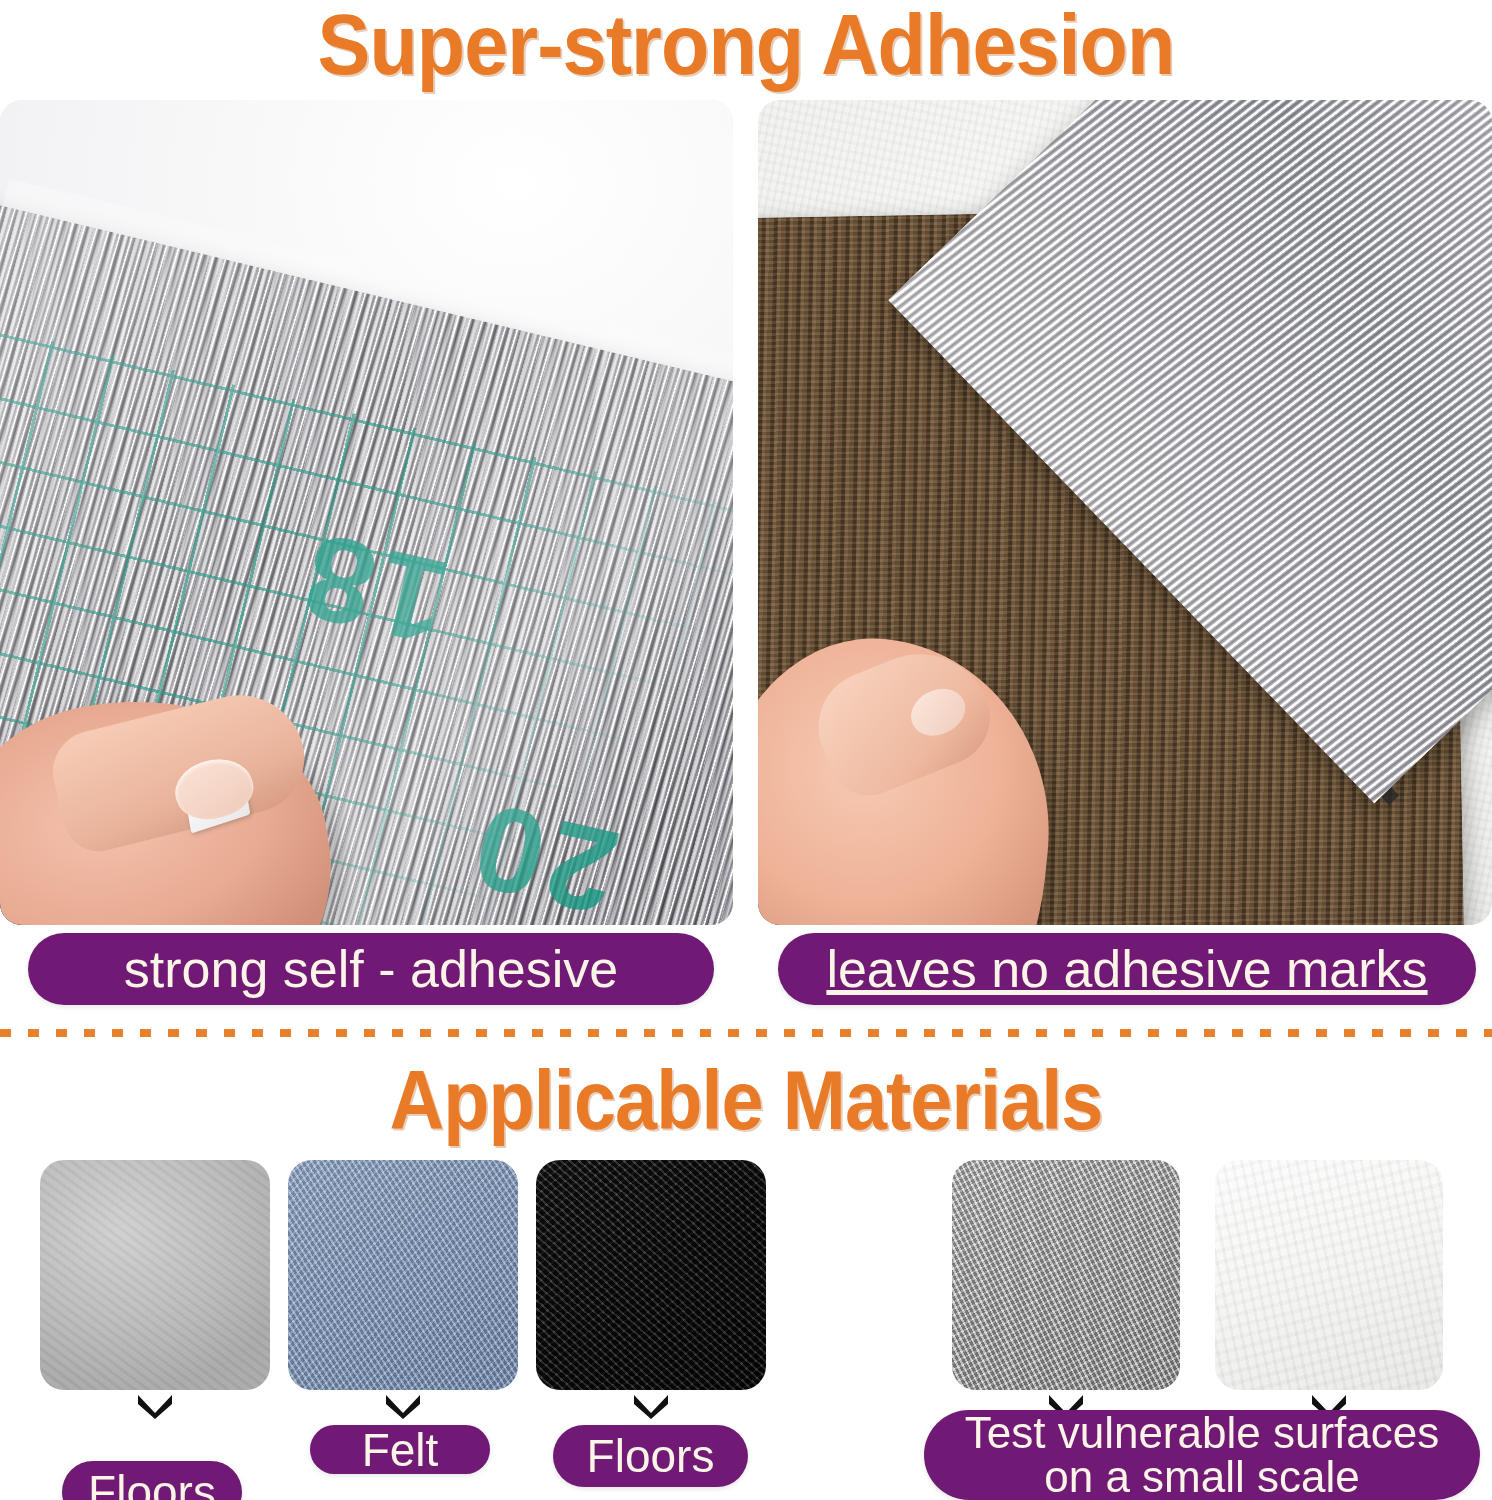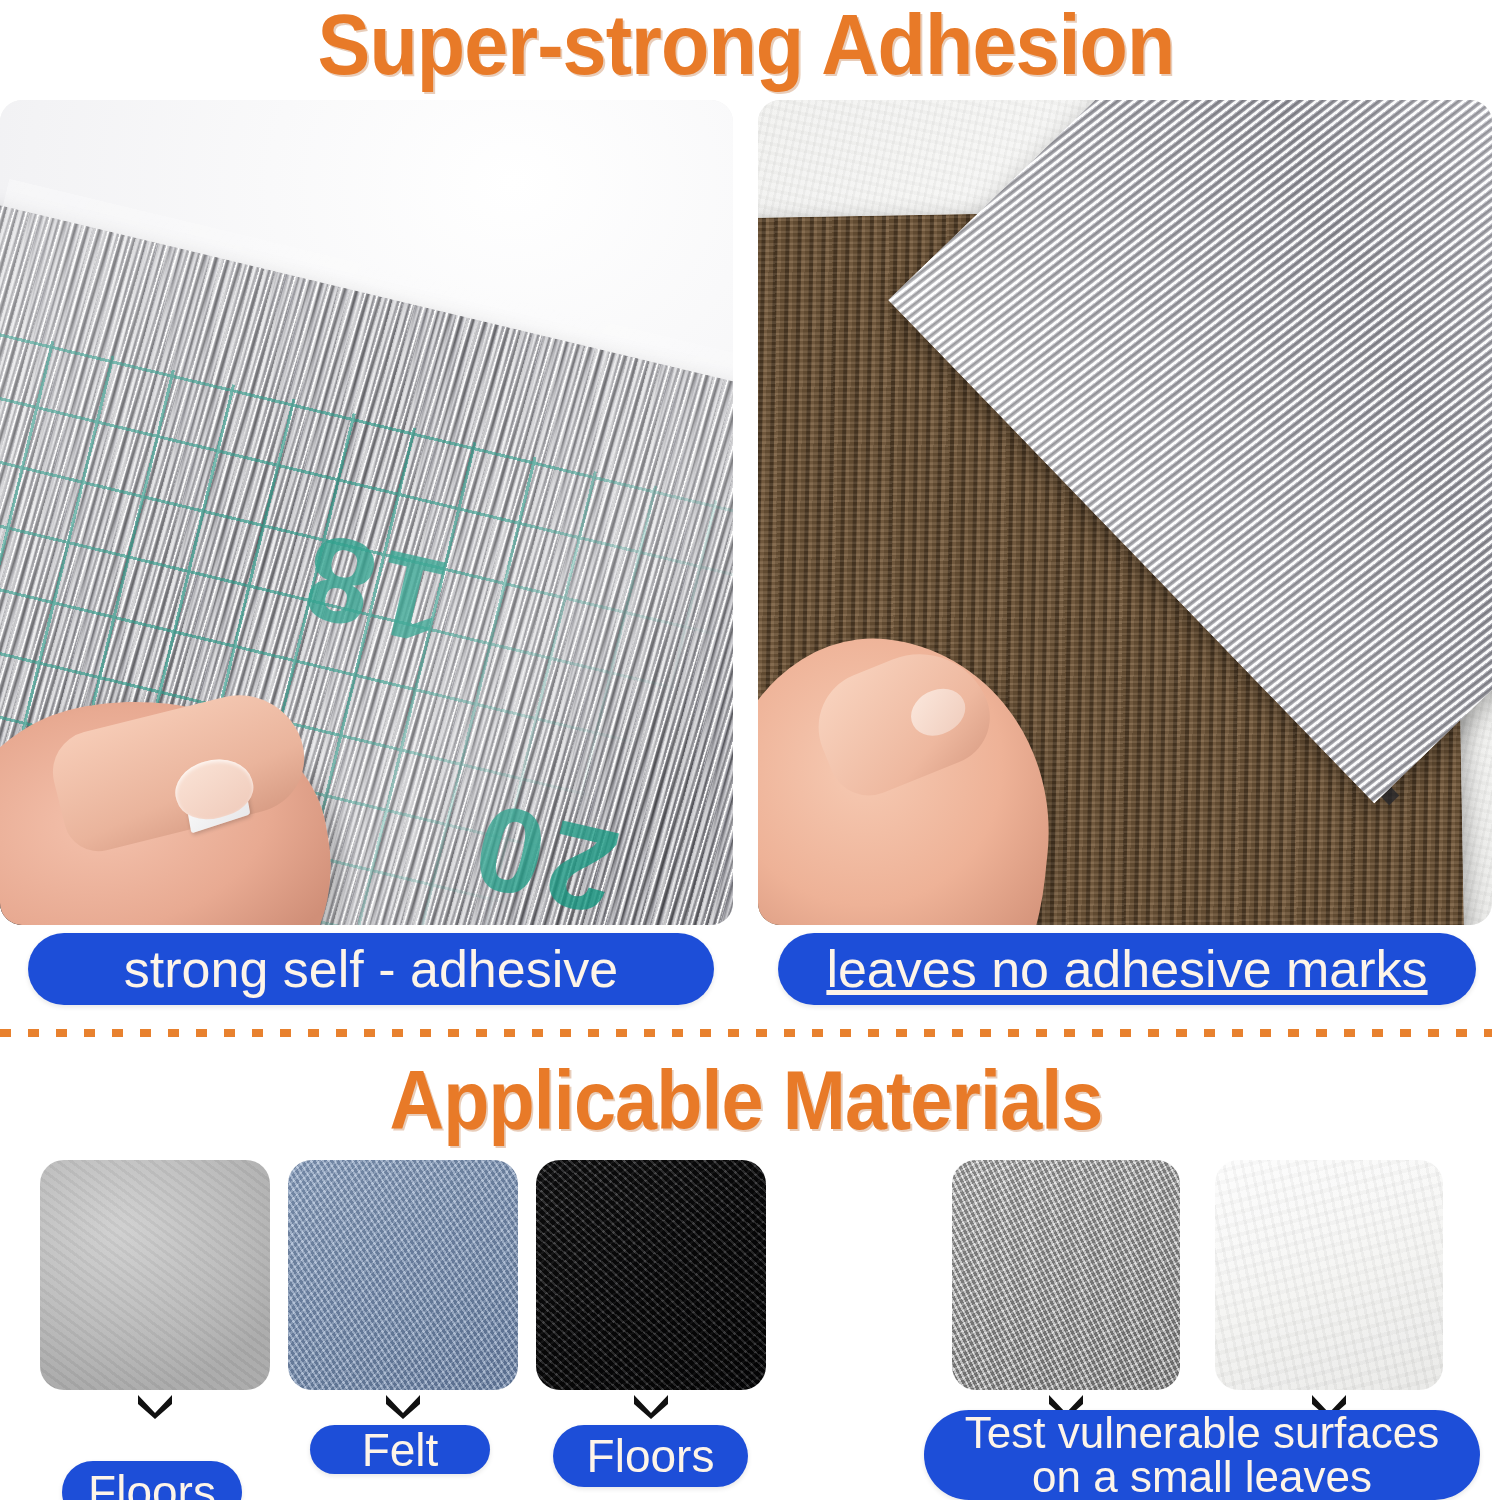--- a/index.html
+++ b/index.html
@@ -251,21 +251,21 @@
     left: 152px; top: 590px;
     width: 56px; height: 44px;
     background: linear-gradient(150deg, #fbe7dc 0%, #f0cdbd 100%);
     border-radius: 50% 52% 48% 50%;
     transform: rotate(-28deg);
   }
 
   
   .pill {
     position: absolute;
-    background: #1d4ed8;
+    background: #701a75;
     color: #FDF4E8;
     border-radius: 999px;
     display: flex;
     align-items: center;
     justify-content: center;
     text-align: center;
     font-family: "Liberation Sans Narrow", "Liberation Sans", sans-serif;
     font-weight: normal;
     white-space: pre-line;
     box-shadow: 0 2px 5px rgba(0,0,0,0.10);
@@ -398,13 +398,13 @@
 <div class="chevron" id="chev-plaster">
   <svg viewBox="0 0 40 26">
       <path d="M3 2 L20 20 L37 2 L37 11 L20 26 L3 11 Z" fill="currentColor"></path>
     </svg>
 </div>
 
 <div class="pill" id="pill-floors">Floors</div>
 <div class="pill" id="pill-felt">Felt</div>
 <div class="pill" id="pill-leather">Floors</div>
 <div class="pill" id="pill-test">Test vulnerable surfaces
-on a small leaves</div>
+on a small scale</div>
 
 </body></html>

